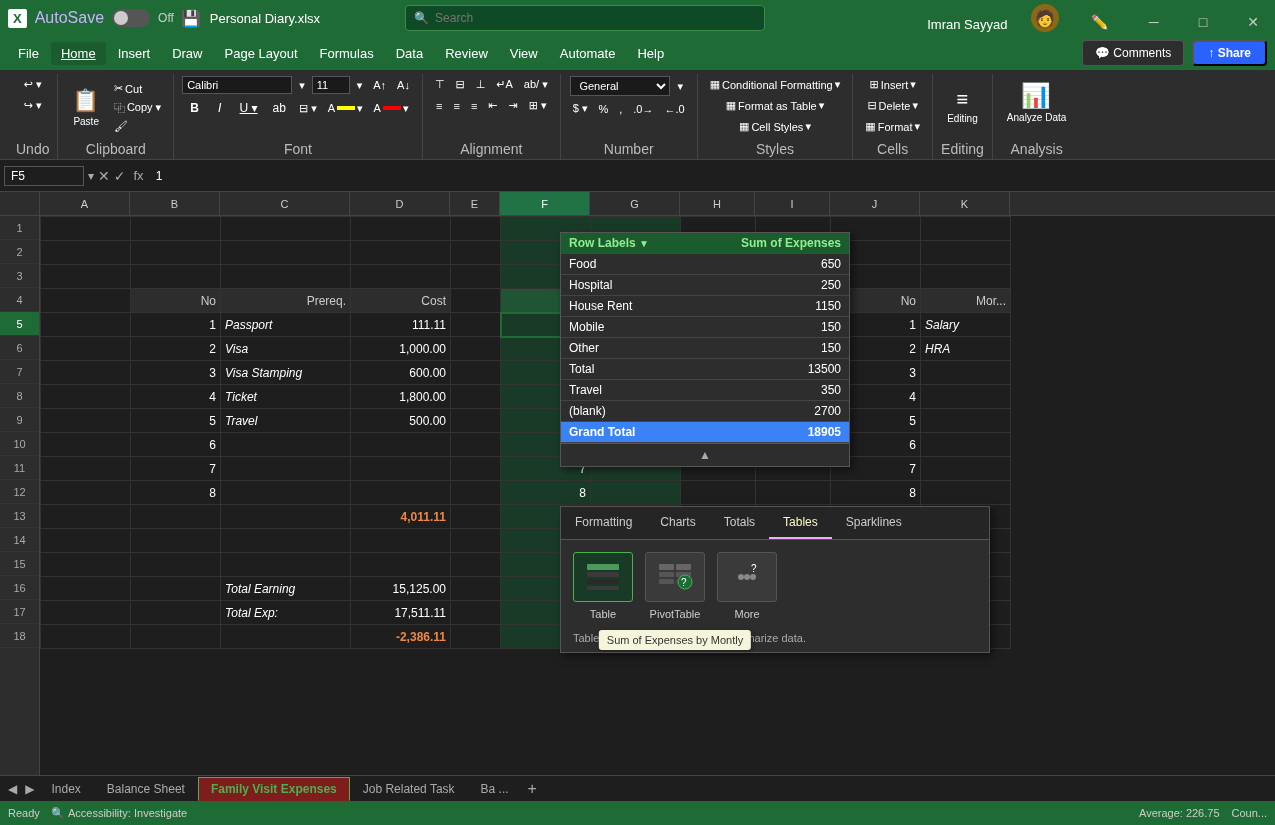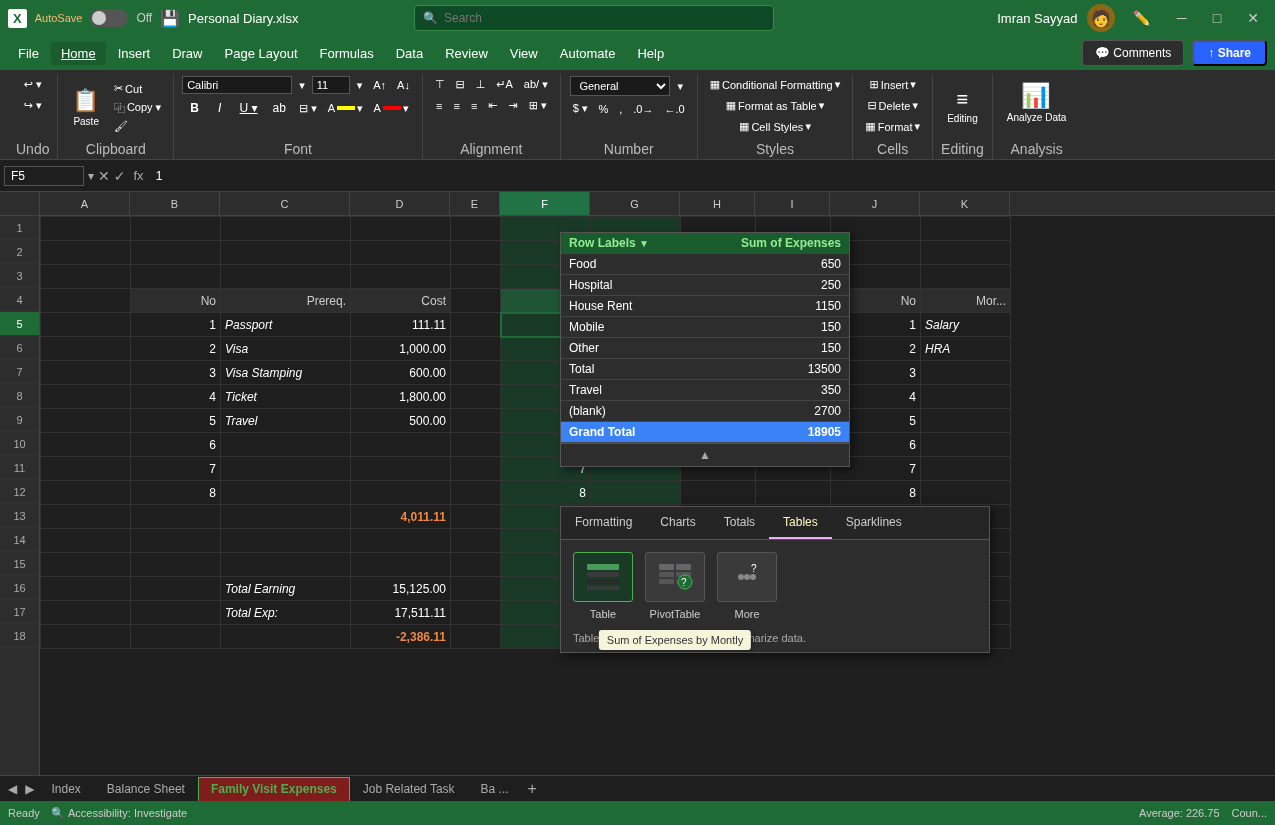--- a/index.html
+++ b/index.html
@@ -23,21 +23,21 @@
       gap: 8px;
     }
     #title-bar .logo {
       background: #fff;
       color: #1f6b35;
       font-weight: bold;
       font-size: 13px;
       padding: 2px 5px;
       border-radius: 2px;
     }
-    #autosave-label { color: #fdba74; font-size: 11px; }
+    #autosave-label { color: #c4b5fd; font-size: 16px; }
     #autosave-toggle {
       background: #555;
       border-radius: 10px;
       width: 38px;
       height: 18px;
       display: flex;
       align-items: center;
       padding: 2px;
       cursor: pointer;
     }
@@ -67,22 +67,22 @@
       background: transparent;
       border: none;
       color: #ccc;
       font-size: 12px;
       outline: none;
       width: 100%;
     }
     #search-icon { color: #aaa; margin-right: 6px; }
     .title-bar-right {
       display: flex;
-      align-items: center;
-      gap: 10px;
+      align-items: flex-end;
+      gap: 24px;
       margin-left: auto;
     }
     #user-name { color: #fff; font-size: 13px; }
     #user-avatar {
       width: 28px;
       height: 28px;
       border-radius: 50%;
       background: #8B6914;
       display: flex;
       align-items: center;

